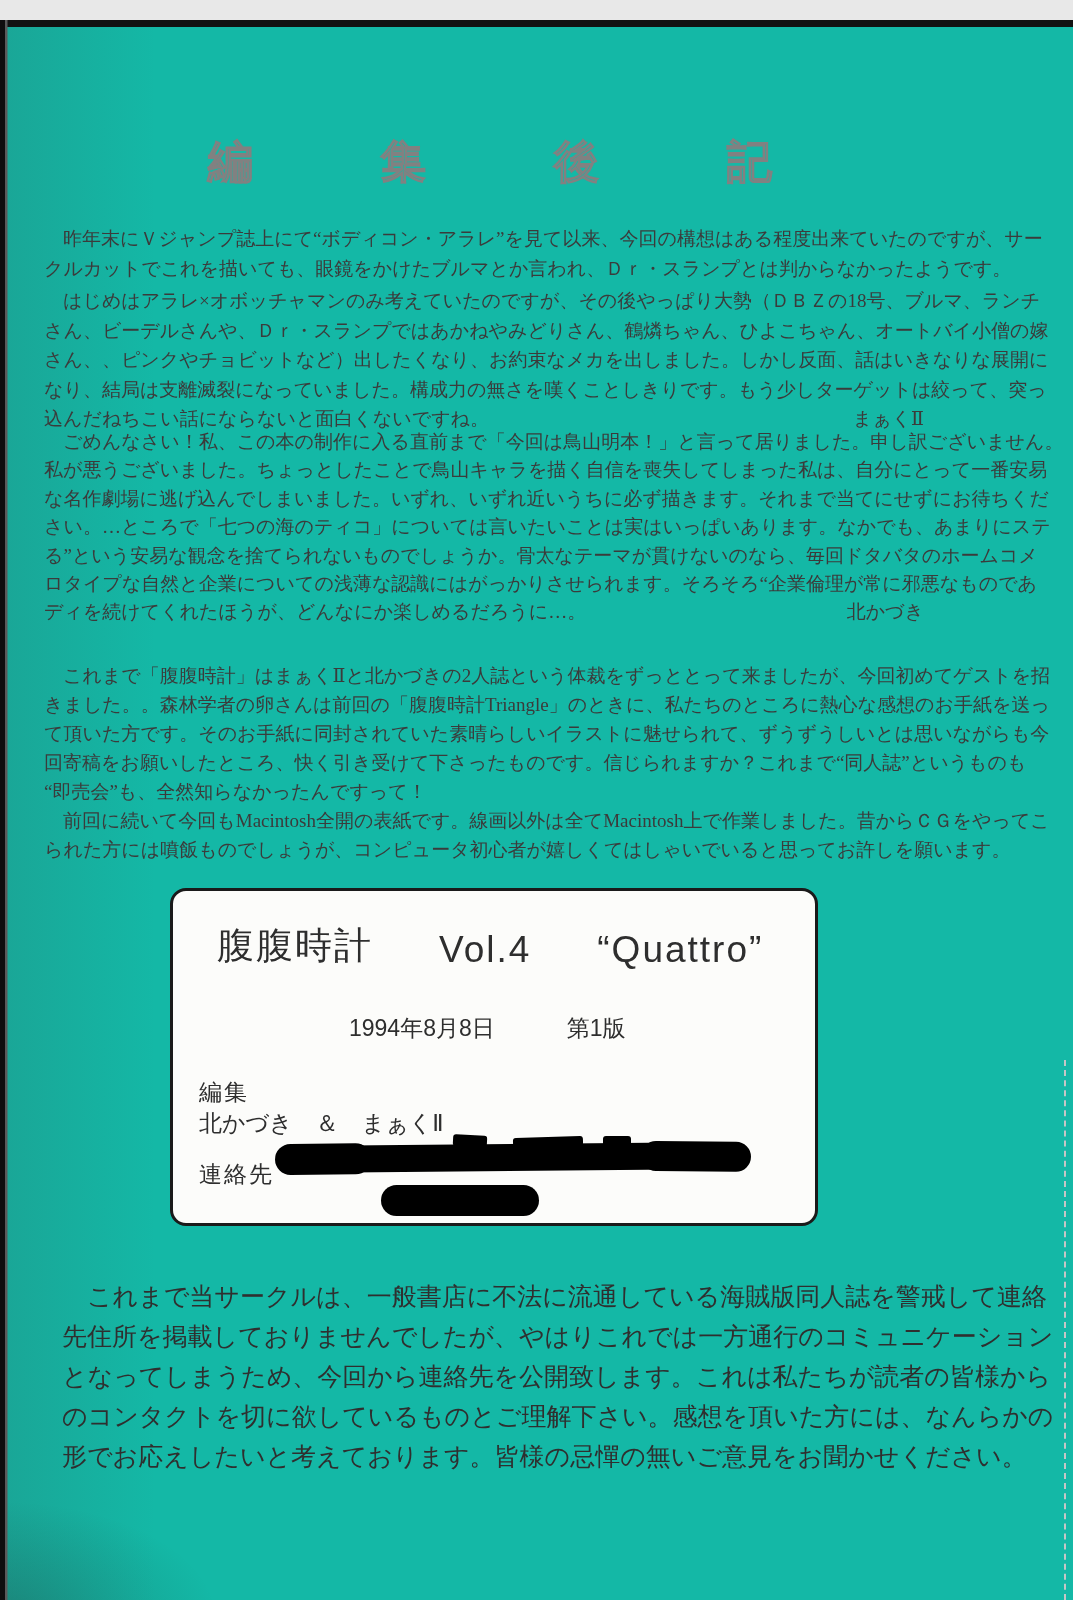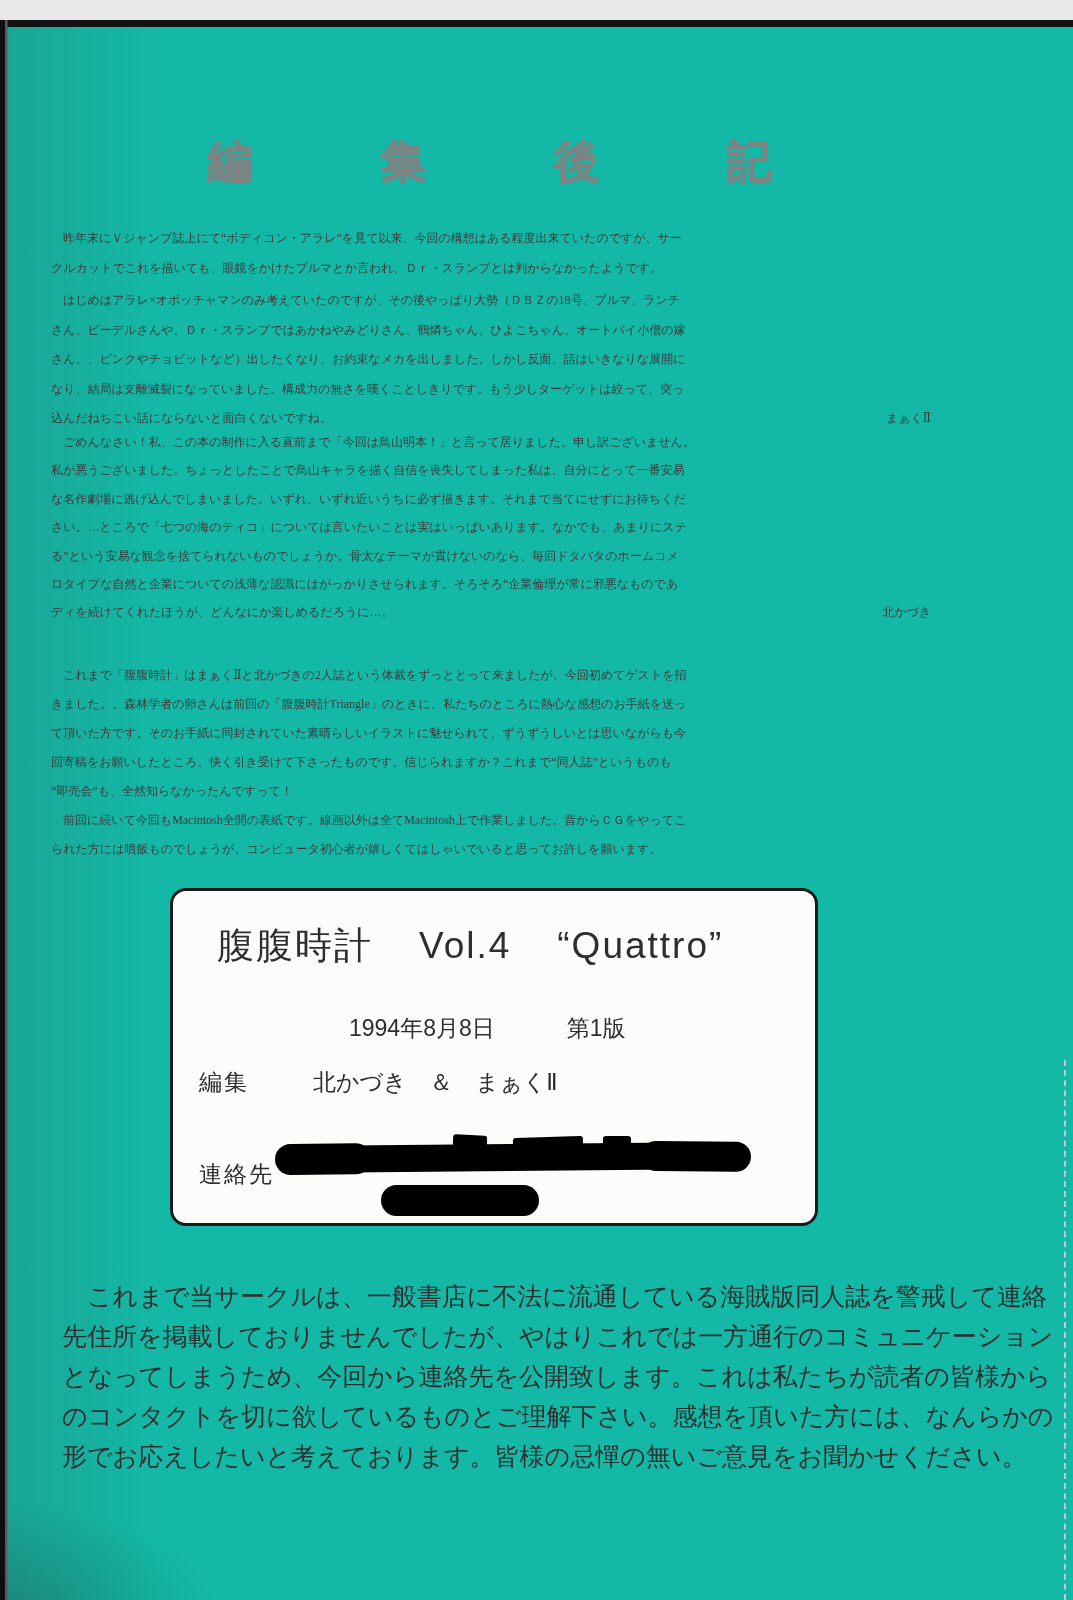--- a/index.html
+++ b/index.html
@@ -23,44 +23,44 @@
     position:absolute; top:112px; left:208px;
     font-size:45px; font-weight:bold; letter-spacing:128px;
     white-space:nowrap; color:#8f8f8f;
   }
   @supports (-webkit-text-stroke: 1px #777) {
     .heading { color:transparent; -webkit-text-stroke:1.1px #818181; }
   }
 
   
   .para {
-    position:absolute; left:51px; width:880px;
-    font-size:12px; line-height:29.5px; color:#3b3b3b;
+    position:absolute; left:44px; width:880px;
+    font-size:19px; line-height:29.5px; color:#3b3b3b;
   }
   .para > div { white-space:nowrap; }
   .sig-row { display:flex; justify-content:space-between; white-space:nowrap; }
   .sig { margin-left:auto; }
   .p-intro { top:204px; }
   .p-mark2 { top:266px; }
   .p-kita  { top:408px; line-height:28.4px; }
   .p-guest { top:641px; line-height:29px; }
 
   
   .colophon {
     position:absolute; left:170px; top:868px; width:648px; height:338px;
     border:3px solid #1a1a1a; border-radius:16px; background:#fcfcfa;
     box-sizing:border-box;
     font-family:"Liberation Sans","DejaVu Sans",sans-serif; color:#2e2e2e;
   }
-  .c-title { position:absolute; top:30px; left:44px; display:flex; align-items:center; gap:46px;
+  .c-title { position:absolute; top:30px; left:44px; display:flex; align-items:flex-end; gap:66px;
              font-size:37px; font-weight:500; letter-spacing:2px; white-space:nowrap; }
   .c-date  { position:absolute; top:122px; left:176px; display:flex; gap:72px; font-size:23px; }
   .c-row   { position:absolute; left:26px; display:flex; font-size:23px; }
   .c-row .lbl { width:114px; letter-spacing:2px; }
-  .r-edit { top:176px; }
+  .r-edit { top:186px;flex-direction:column; }
   .r-pub  { top:228px; }
   .r-pub .val { font-family:"Liberation Serif","DejaVu Serif",serif; font-size:24px; }
   .r-contact { top:268px; }
 
   
   .redact-1 { position:absolute; left:108px; top:253px; width:462px; height:27px;
               background:#000; border-radius:14px 10px 12px 16px; transform:rotate(-.5deg); }
   .redact-1::before { content:""; position:absolute; left:-6px; top:-2px; width:96px; height:31px; background:#000; border-radius:16px; }
   .redact-1::after  { content:""; position:absolute; right:-8px; top:-1px; width:110px; height:30px; background:#000; border-radius:15px; transform:rotate(1deg); }
   .r-mark-a { position:absolute; left:280px; top:244px; width:34px; height:12px; background:#000; border-radius:3px; transform:rotate(3deg); }

